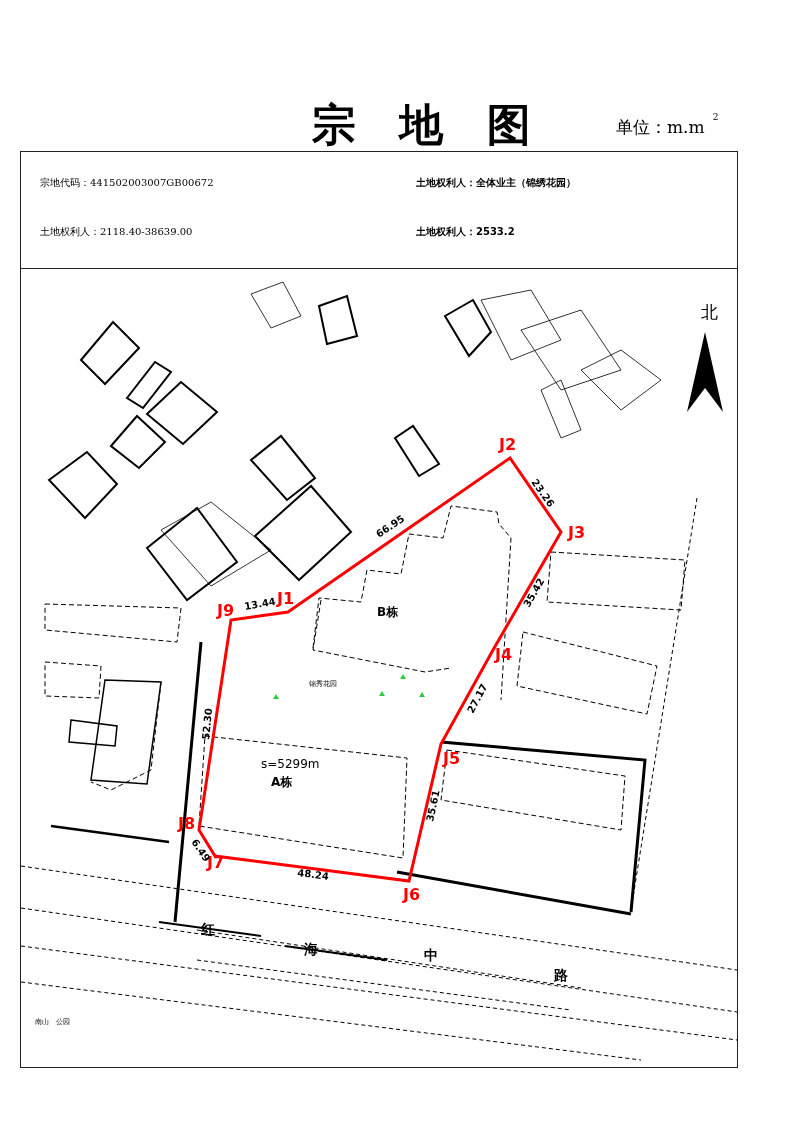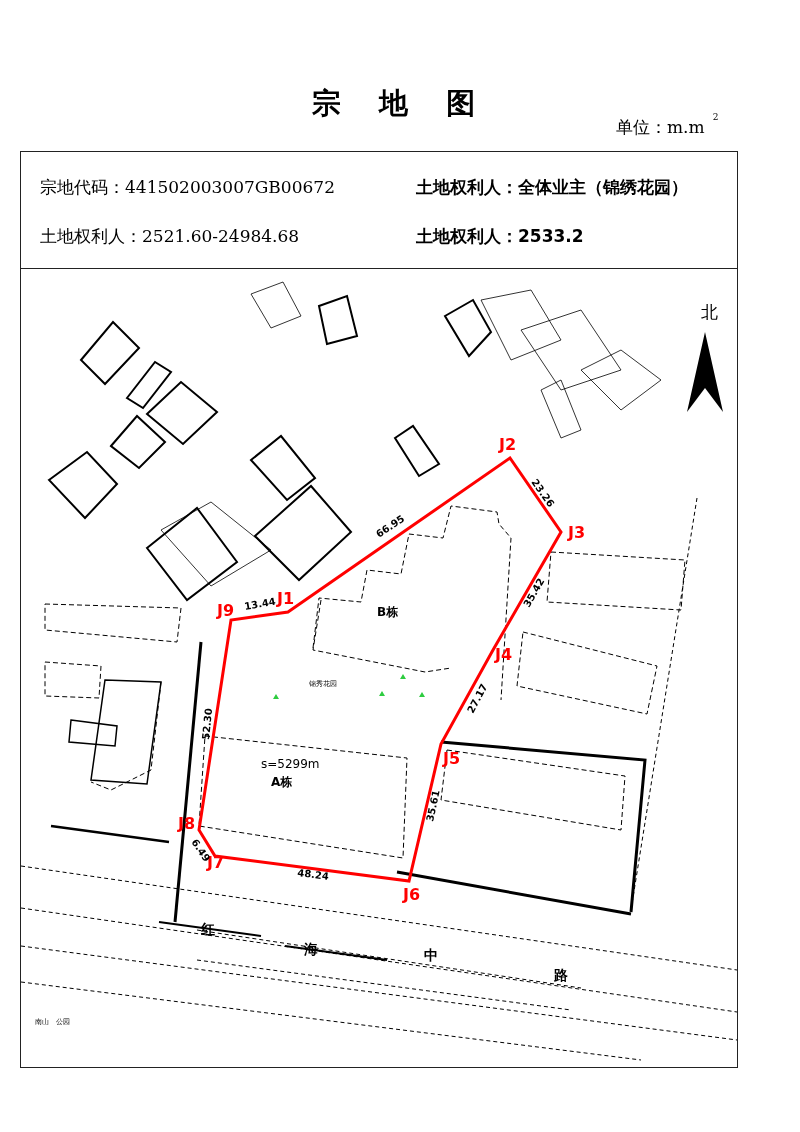--- a/index.html
+++ b/index.html
@@ -1,36 +1,36 @@
 <!DOCTYPE html>
 <html><head>
 <meta charset="utf-8">
 <style>
   html, body { margin:0; padding:0; background:#fff; }
   body { width:800px; height:1132px; position:relative; overflow:hidden; font-family:"DejaVu Serif", serif; color:#000; }
-  .title { position:absolute; left:312px; top:84px; font-size:29px; font-weight:bold; letter-spacing:14px; font-family:"DejaVu Sans", sans-serif; }
+  .title { position:absolute; left:312px; top:96px; font-size:44px; font-weight:bold; letter-spacing:14px; font-family:"DejaVu Sans", sans-serif; }
   .unit { position:absolute; left:616px; top:116px; font-size:17px; font-family:"DejaVu Serif", serif; }
   .unit sup { font-size:9px; position:relative; top:-6px; margin-left:8px; }
   .frame { position:absolute; left:20px; top:151px; width:718px; height:917px; border:1.6px solid #222; box-sizing:border-box; }
   .info-sep { position:absolute; left:20px; top:268px; width:718px; height:0; border-top:1.6px solid #222; }
-  .info { position:absolute; font-size:17px; white-space:nowrap; }
+  .info { position:absolute; font-size:10px; white-space:nowrap; }
   .info.bold { font-weight:bold; font-family:"DejaVu Sans", sans-serif; }
   .map { position:absolute; left:21px; top:270px; width:716px; height:797px; overflow:hidden; }
   svg text { font-family:"DejaVu Sans", sans-serif; }
 </style>
 </head>
 <body>
 
 <div class="title">宗 地 图</div>
 <div class="unit"><span>单位：m.m</span><sup>2</sup></div>
 
 <div class="frame"></div>
 
 <div class="info" style="left:40px; top:176px;"><span>宗地代码：</span><span>441502003007GB00672</span></div>
-<div class="info" style="left:40px; top:225px;"><span>土地权利人：</span><span>2521.60-24984.68</span></div>
+<div class="info" style="left:40px; top:225px;"><span>土地权利人：</span><span>2118.40-38639.00</span></div>
 <div class="info bold" style="left:416px; top:176px;"><span>土地权利人：</span><span>全体业主（锦绣花园）</span></div>
 <div class="info bold" style="left:416px; top:225px;"><span>土地权利人：</span><span>2533.2</span></div>
 
 <div class="info-sep"></div>
 
 <div class="map">
 <svg width="716" height="797" viewBox="0 0 716 797" xmlns="http://www.w3.org/2000/svg">
 
   <g>
     <text x="680" y="48" font-size="17">北</text>

